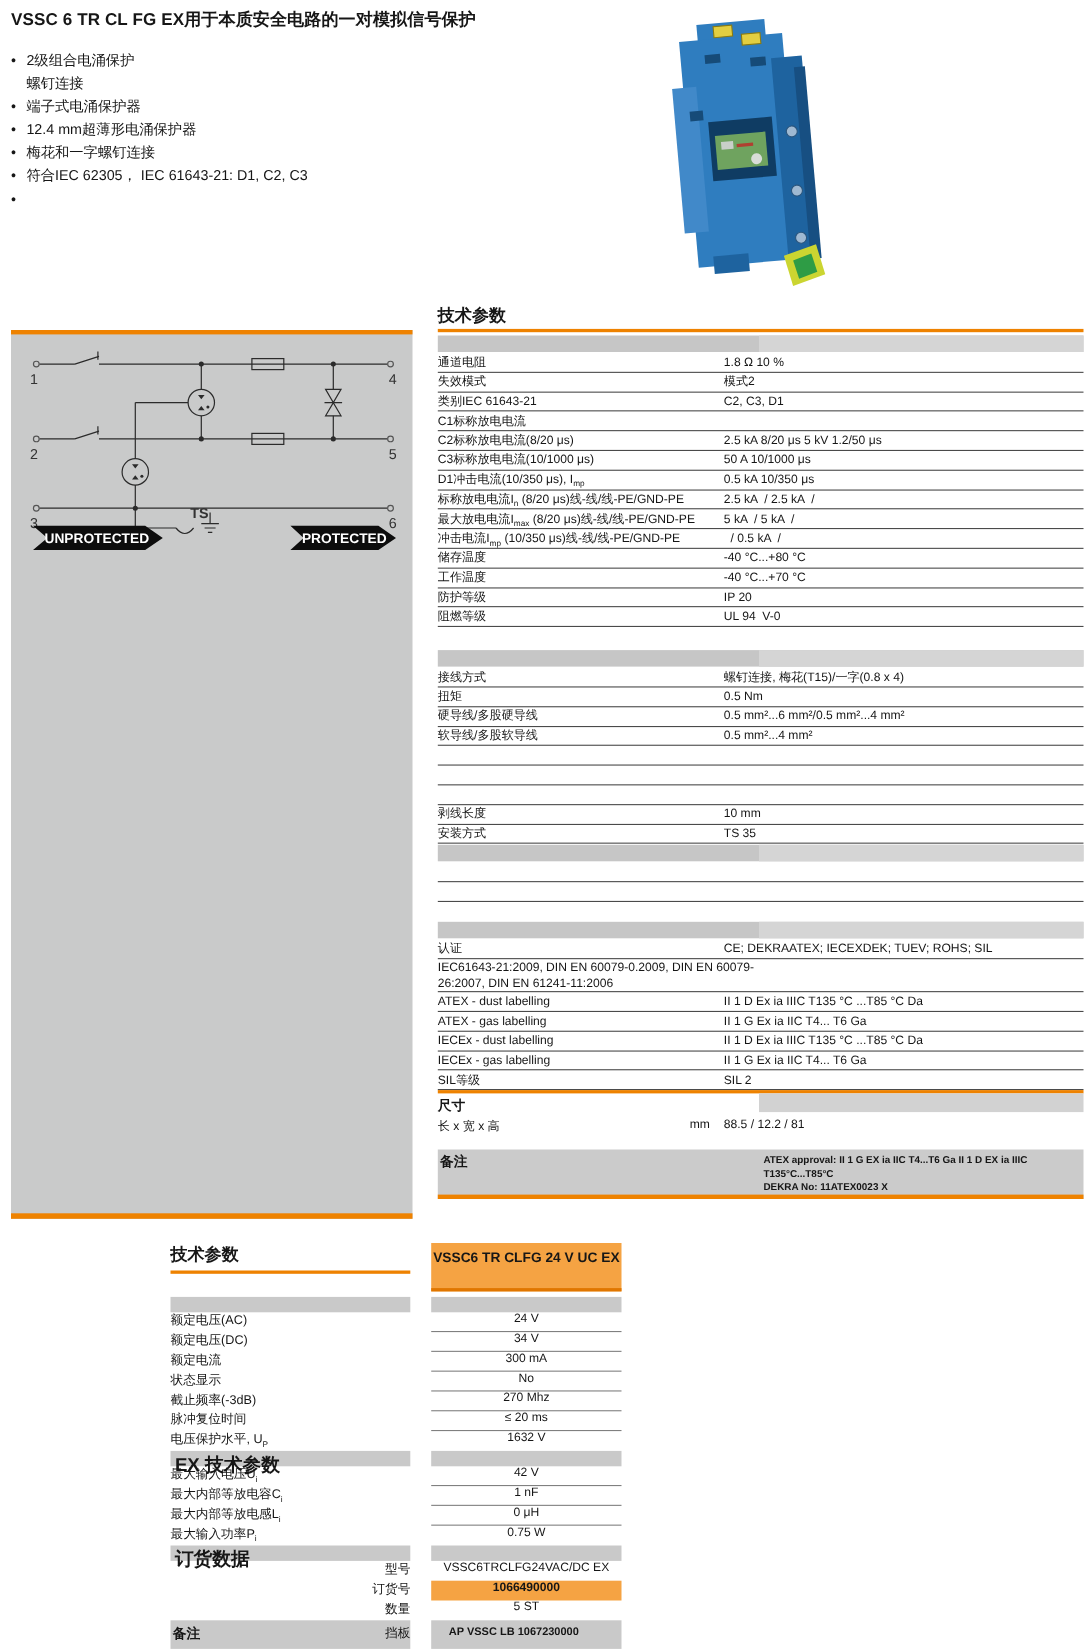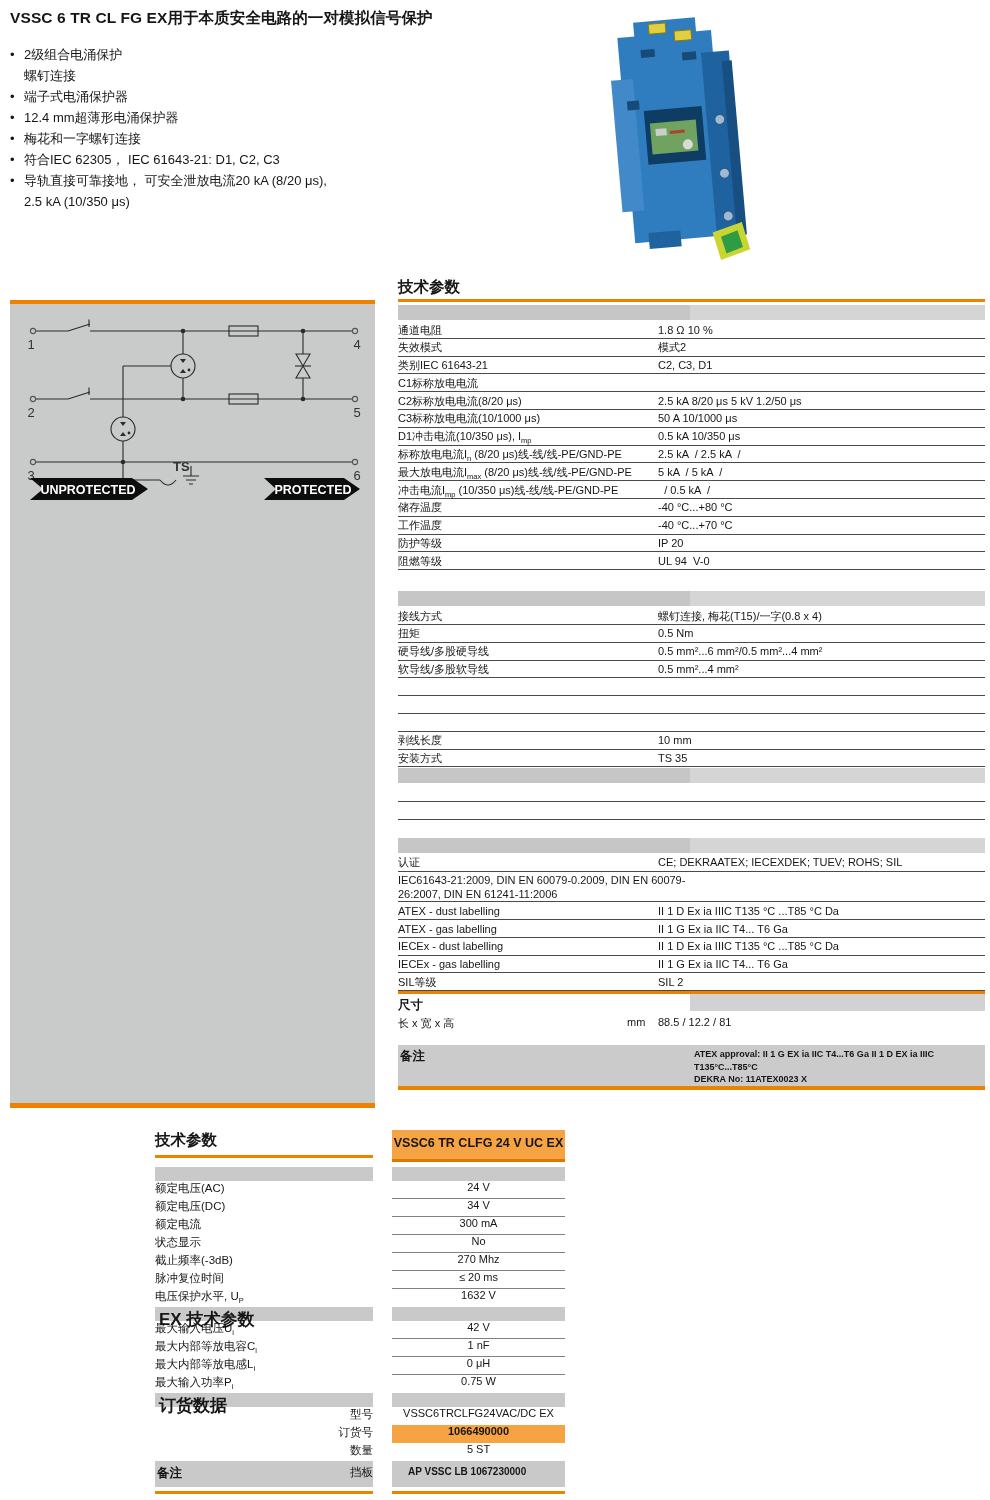--- a/index.html
+++ b/index.html
@@ -44,21 +44,21 @@
   .dims-row .dunit { width:31px; }
   .remark { display:flex; background:#CBCBCB; min-height:35px;
             border-bottom:4px solid #EE8200; margin-top:8px; }
   .remark-label { width:296px; font-size:12.5px; font-weight:bold; padding:3px 0 0 2px; }
   .remark-text { flex:1; font-size:9px; font-weight:bold; line-height:1.4; padding-top:3px; }
 
   
   .bottom { position:absolute; left:155px; top:1130px;
             display:grid; grid-template-columns:218px 19px 173px; }
   .bh-left { height:28px; border-bottom:3px solid #EE8200; font-size:15.5px; font-weight:bold; }
-  .bh-right { height:32px; background:#F5A343; border-bottom:3px solid #E07600;
+  .bh-right { height:44px; background:#F5A343; border-bottom:3px solid #E07600;
               font-weight:bold; font-size:12.5px; text-align:center; padding-top:6px; }
   .bbar { height:14px; background:#C9C9C9; }
   .bbar-label { font-size:17px; font-weight:bold; padding:1px 0 0 4px; }
   .brow { height:18px; font-size:11.5px; padding-top:0; }
   .bright { text-align:right; }
   .bval { font-size:11px; text-align:center; }
   .bline { border-bottom:1px solid #808080; }
   .bhl { background:#F5A343; font-weight:bold; }
   .bgray { height:26px; background:#C9C9C9; }
   .bgrayL { display:flex; padding:4px 0 0 2px; font-size:12.5px; }
@@ -99,24 +99,20 @@
         </div>
       </div>
       <div class="bullet">
         <span class="dot">•</span>
         <div>
           <div>符合IEC 62305，  IEC 61643-21: D1, C2, C3</div>
         </div>
       </div>
       <div class="bullet">
         <span class="dot">•</span>
-        <div>
-          <div>导轨直接可靠接地， 可安全泄放电流20 kA (8/20 μs),</div>
-          <div>2.5 kA (10/350 μs)</div>
-        </div>
       </div>
     </div>
 </div>
 
 <svg class="photo" width="185" height="265" viewBox="0 0 185 265">
   <g transform="rotate(-5 92 130)">
     <rect x="55" y="14" width="62" height="28" fill="#2F7DBF"></rect>
     <rect x="38" y="28" width="94" height="206" fill="#2F7DBF"></rect>
     <rect x="28" y="70" width="22" height="132" fill="#4189C9"></rect>
     <rect x="120" y="50" width="28" height="190" fill="#1E639F"></rect>

